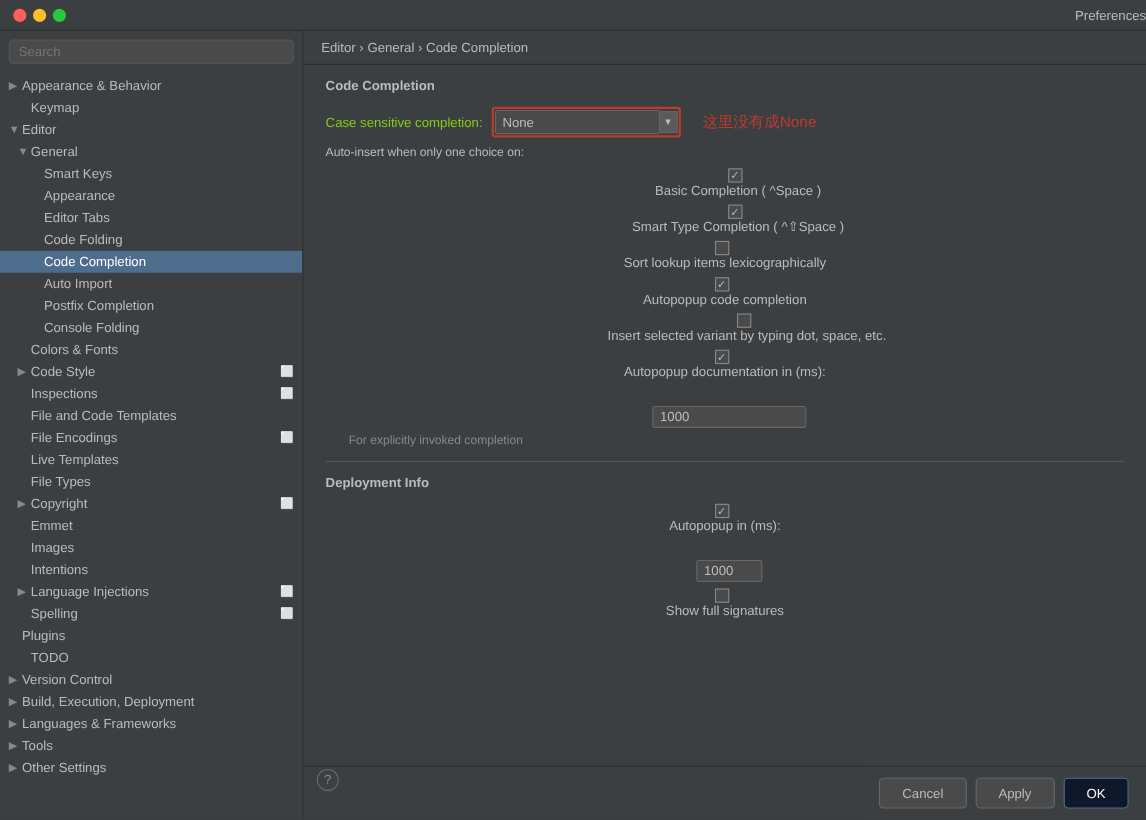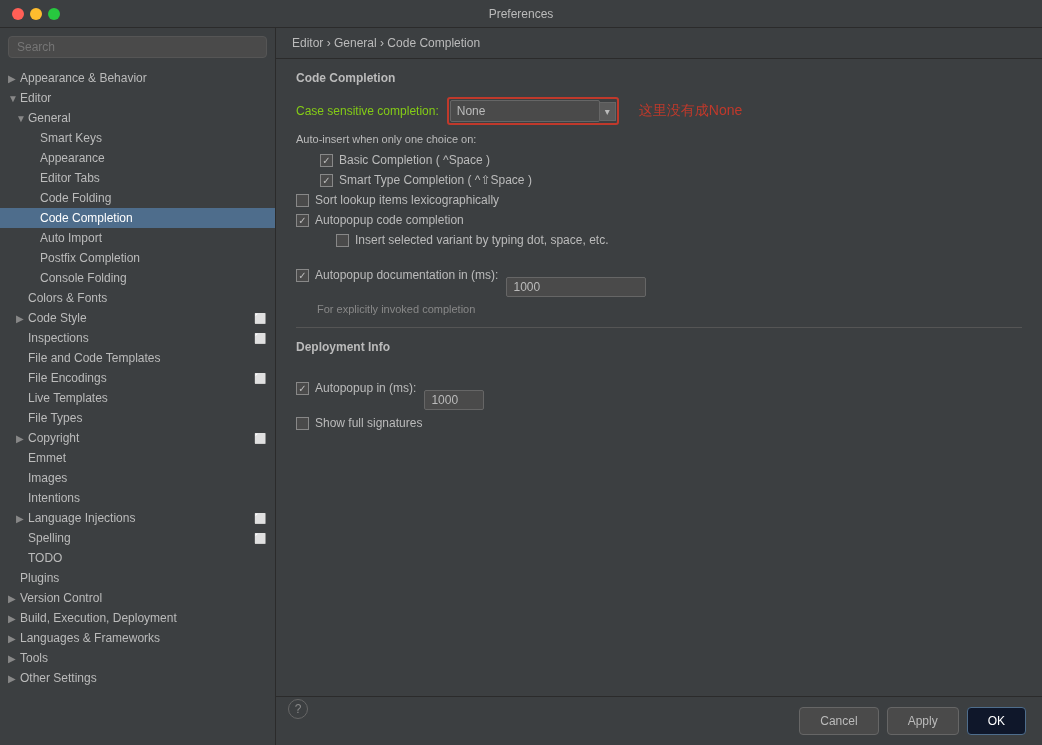--- a/index.html
+++ b/index.html
@@ -14,21 +14,21 @@
       display: flex;
       flex-direction: column;
     }
 
     
     .titlebar {
       background: #3c3f41;
       height: 28px;
       display: flex;
       align-items: center;
-      justify-content: center;
+      justify-content: flex-end;
       position: relative;
       border-bottom: 1px solid #2b2b2b;
     }
     .titlebar-buttons {
       position: absolute;
       left: 12px;
       display: flex;
       gap: 6px;
     }
     .titlebar-btn {
@@ -190,20 +190,21 @@
       font-size: 11px;
       color: #bbbbbb;
       margin-bottom: 8px;
       margin-top: 4px;
     }
 
     .checkbox-row {
       display: flex;
       align-items: center;
       margin-bottom: 6px;
+      flex-direction: column;
     }
     .checkbox-row.indent { margin-left: 24px; }
 
     .cb {
       width: 13px;
       height: 13px;
       border: 1px solid #888;
       background: #4a4a4a;
       margin-right: 6px;
       display: flex;
@@ -326,20 +327,24 @@
   <div class="sidebar">
     <input class="search-box" type="text" placeholder="Search" style="">
 
     <div class="sidebar-tree">
 
       <div class="tree-item">
         <span class="arrow">▶</span>
         <span class="label">Appearance &amp; Behavior</span>
       </div>
 
+      <div class="tree-item indent1">
+        <span class="arrow"></span>
+        <span class="label">Keymap</span>
+      </div>
 
       <div class="tree-item">
         <span class="arrow">▼</span>
         <span class="label">Editor</span>
       </div>
 
       <div class="tree-item indent1">
         <span class="arrow">▼</span>
         <span class="label">General</span>
       </div>
@@ -448,28 +453,28 @@
         <span class="label">Language Injections</span>
         <span class="copy-icon">⬜</span>
       </div>
 
       <div class="tree-item indent1">
         <span class="arrow"></span>
         <span class="label">Spelling</span>
         <span class="copy-icon">⬜</span>
       </div>
 
+      <div class="tree-item">
+        <span class="arrow"></span>
+        <span class="label">Plugins</span>
+      </div>
+
       <div class="tree-item indent1">
         <span class="arrow"></span>
         <span class="label">TODO</span>
-      </div>
-
-      <div class="tree-item">
-        <span class="arrow"></span>
-        <span class="label">Plugins</span>
       </div>
 
       <div class="tree-item">
         <span class="arrow">▶</span>
         <span class="label">Version Control</span>
       </div>
 
       <div class="tree-item">
         <span class="arrow">▶</span>
         <span class="label">Build, Execution, Deployment</span>

